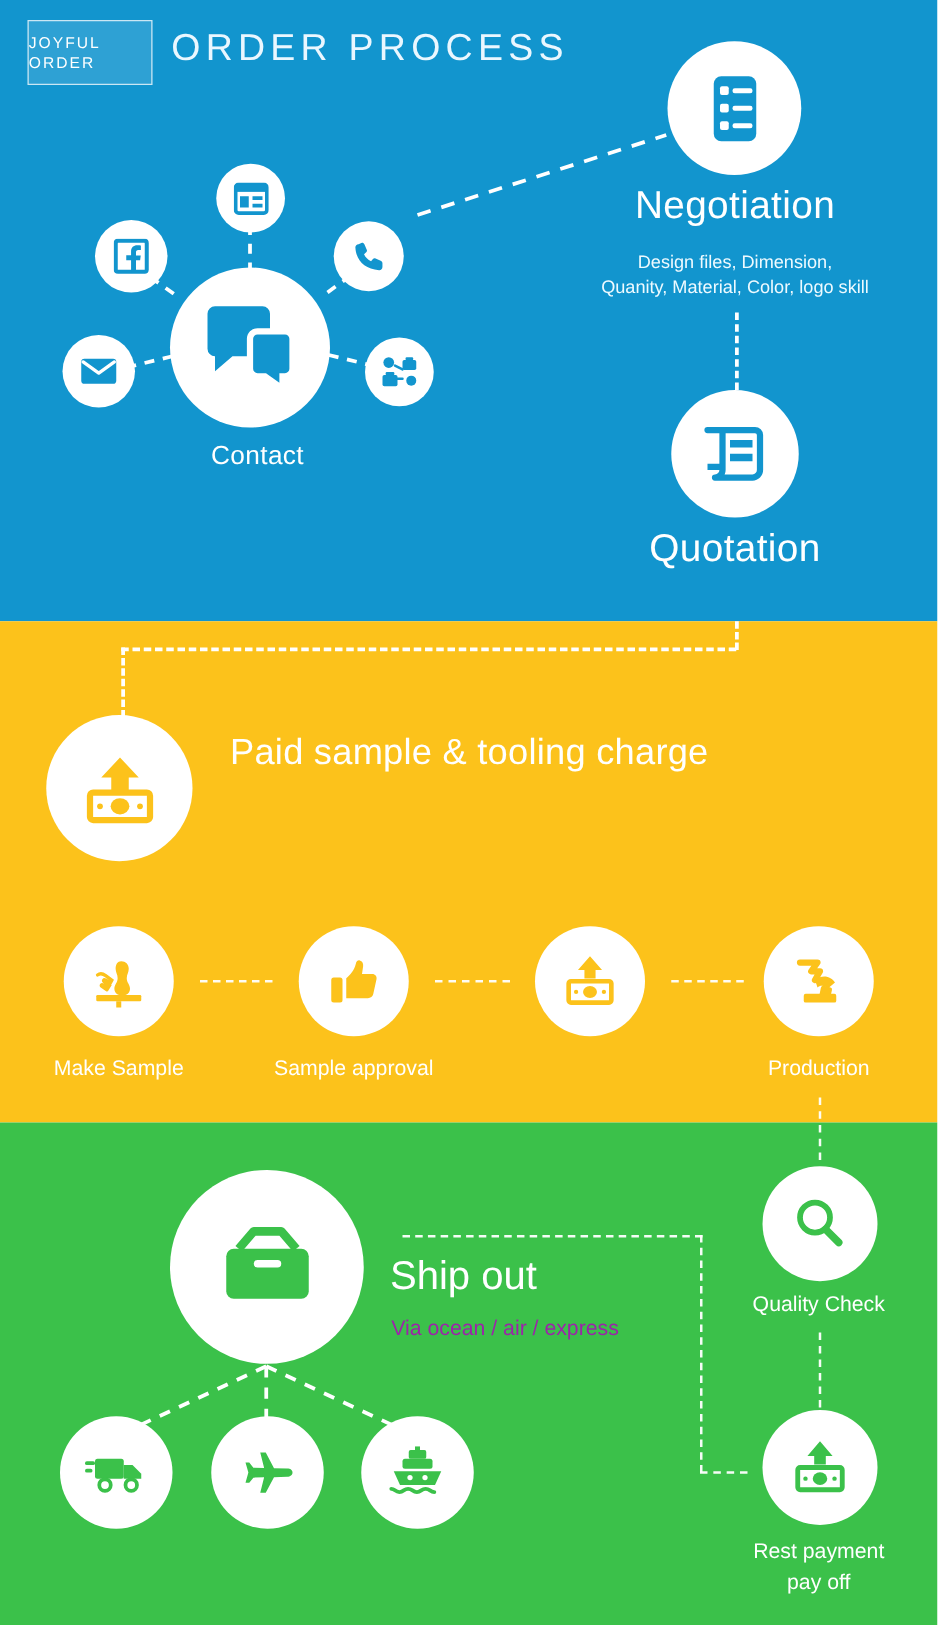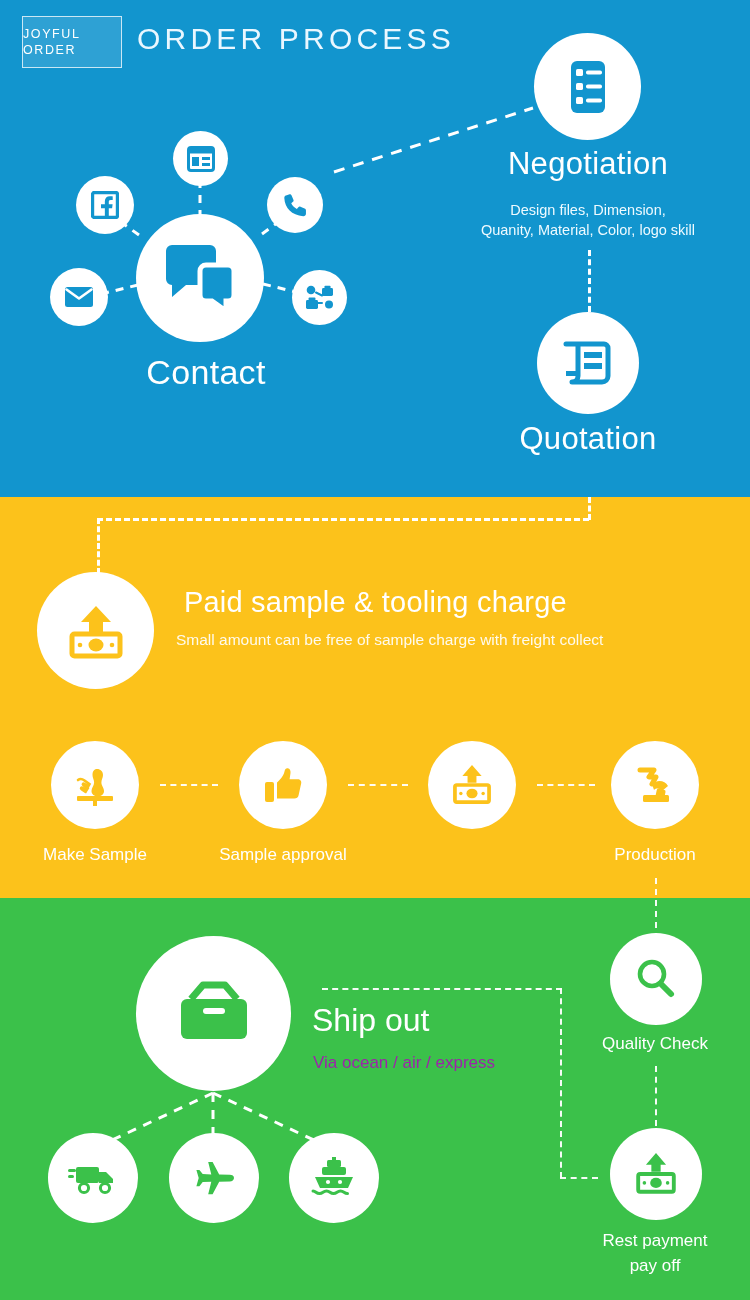--- a/index.html
+++ b/index.html
@@ -24,21 +24,21 @@
   .circ{position:absolute;border-radius:50%;background:#fff;
     display:flex;align-items:center;justify-content:center;}
   .circ svg{display:block;}
 
   
   .ttl{position:absolute;color:#fff;font-weight:300;text-align:center;}
   .sub{position:absolute;color:#fff;text-align:center;font-weight:300;}
 
   .t-negotiation{left:408px;top:146px;width:360px;font-size:31px;letter-spacing:.3px;}
   .s-negotiation{left:408px;top:200px;width:360px;font-size:14.5px;line-height:20px;color:#eefaff;}
-  .t-contact{left:26px;top:353px;width:360px;font-size:34px;letter-spacing:.3px;}
+  .t-contact{left:26px;top:353px;width:360px;font-size:21px;letter-spacing:.3px;}
   .s-contact{left:26px;top:404px;width:360px;font-size:14.5px;line-height:20px;color:#eefaff;}
   .t-quotation{left:408px;top:421px;width:360px;font-size:31px;letter-spacing:.3px;}
 
   .t-paid{position:absolute;left:184px;top:586px;color:#fff;font-size:29px;font-weight:300;letter-spacing:.2px;}
   .s-paid{position:absolute;left:176px;top:631px;color:#fff;font-size:15.5px;font-weight:300;opacity:.92;}
 
   .step-label{position:absolute;color:#fff;font-size:17px;font-weight:300;text-align:center;width:200px;}
 
   .t-ship{position:absolute;left:312px;top:1002px;color:#fff;font-size:32px;font-weight:300;}
   .s-ship{position:absolute;left:313px;top:1053px;color:#a21caf;font-size:17px;font-weight:300;opacity:.95;}
@@ -167,21 +167,20 @@
   <div class="circ" style="left:37px;top:572px;width:117px;height:117px;">
     <svg width="62" height="62" viewBox="0 0 62 62">
       <path d="M31 6 L46 22 H38 V32 H24 V22 H16 Z" fill="#fcc21b"></path>
       <rect x="7" y="34" width="48" height="22" rx="2.5" fill="none" stroke="#fcc21b" stroke-width="5"></rect>
       <ellipse cx="31" cy="45" rx="7.5" ry="6.5" fill="#fcc21b"></ellipse>
       <circle cx="15" cy="45" r="2.3" fill="#fcc21b"></circle>
       <circle cx="47" cy="45" r="2.3" fill="#fcc21b"></circle>
     </svg>
   </div>
   <div class="t-paid">Paid sample &amp; tooling charge</div>
-  <div class="s-paid">Small amount can be free of sample charge with freight collect</div>
 
   <div class="dash dash-thin-h" style="left:160px;top:784px;width:58px;"></div>
   <div class="dash dash-thin-h" style="left:348px;top:784px;width:60px;"></div>
   <div class="dash dash-thin-h" style="left:537px;top:784px;width:58px;"></div>
 
   <div class="circ" style="left:51px;top:741px;width:88px;height:88px;">
     <svg width="46" height="46" viewBox="0 0 46 46">
       <path d="M25 7c3.5 0 6 2.5 6 6 0 3-1.6 4.5-1.6 7.5 0 3.5 2.6 5 2.6 8.5 0 3.2-2.6 5.4-6.2 5.4-3.6 0-6.3-2.2-6.3-5.4 0-3.5 2.6-5 2.6-8.5 0-3-1.6-4.5-1.6-7.5 0-3.5 1.5-6 4.5-6z" fill="#fcc21b"></path>
       <path d="M6 18c2.5-2 4.5-1 6.5.5l5 3.6-1.2 2.2-4-2.4c-1.2-.7-2 .6-.9 1.4l4.3 3-1.2 2-4-2.4c-1.2-.7-2 .5-.9 1.3l4 2.7" fill="none" stroke="#fcc21b" stroke-width="2.6" stroke-linecap="round"></path>
       <rect x="5" y="34" width="36" height="5" rx="1" fill="#fcc21b"></rect>

